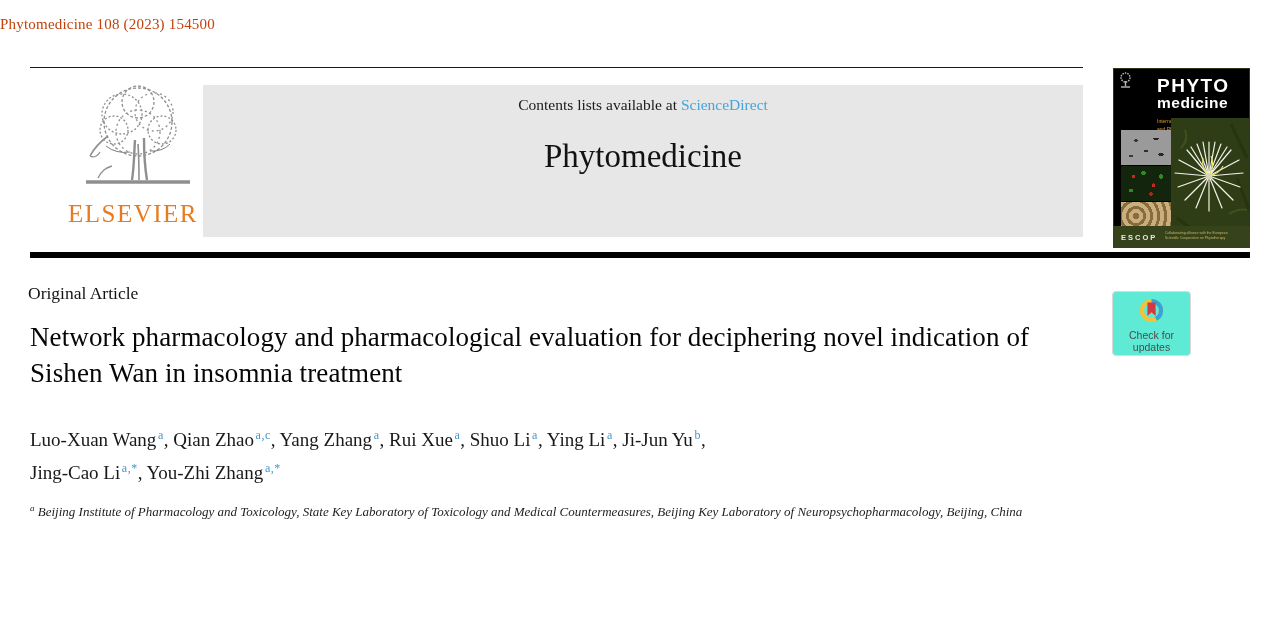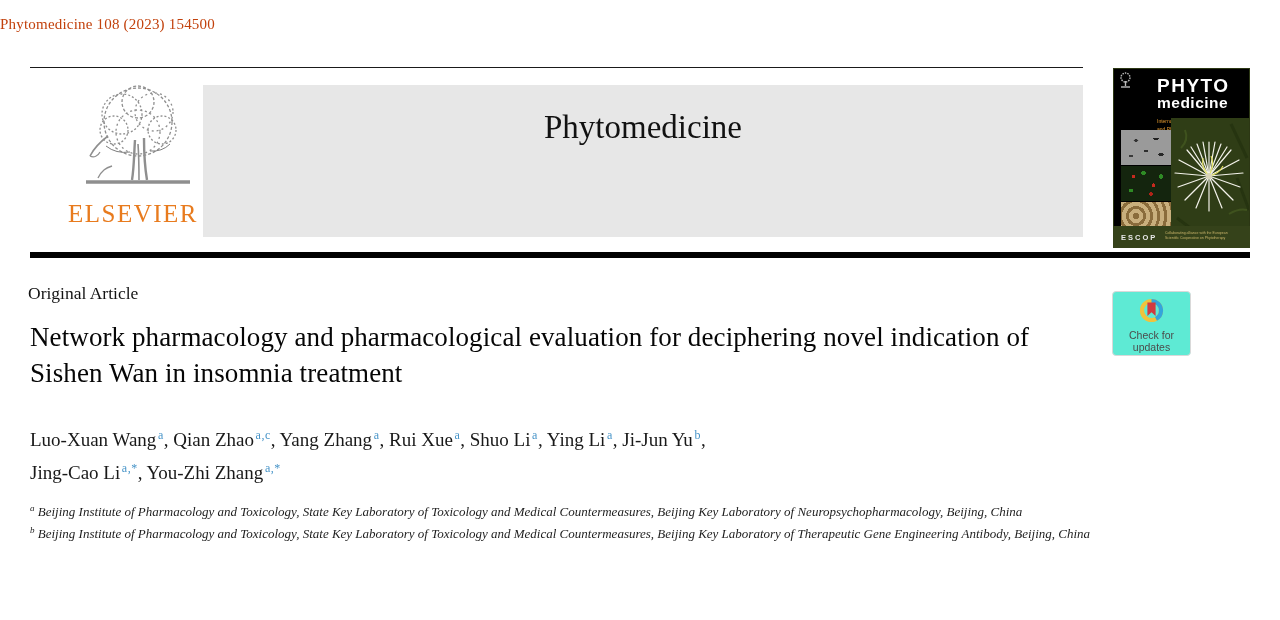--- a/index.html
+++ b/index.html
@@ -150,20 +150,23 @@
       <g stroke="#7e7e7e" stroke-width="1" fill="none">
         <path d="M28 66 q10 8 24 6"></path>
         <path d="M92 64 q-8 8 -20 7"></path>
       </g>
     </svg>
   </span>
   <div class="elsevier-word">ELSEVIER</div>
 </div>
 
 <div class="graybox">
+  <div class="contents-line">
+    <span>Contents lists available at </span><a class="sd" href="#">ScienceDirect</a>
+  </div>
   <div class="journal-title">Phytomedicine</div>
 </div>
 
 <div class="cover">
   <span class="minitree">
     <svg width="13" height="18" viewBox="0 0 13 18">
       <circle cx="6.5" cy="5.5" r="4.5" fill="none" stroke="#dcdcdc" stroke-width="1.4" stroke-dasharray="1.5 1"></circle>
       <line x1="6.5" y1="9" x2="6.5" y2="14" stroke="#dcdcdc" stroke-width="1.4"></line>
       <line x1="2" y1="15" x2="11" y2="15" stroke="#dcdcdc" stroke-width="1.4"></line>
     </svg>
@@ -258,15 +261,14 @@
   <span class="author"><span class="author-name">Ji-Jun Yu</span> <sup class="author-sup">b</sup><span class="author-sep">,</span> </span>
 <br>
   <span class="author"><span class="author-name">Jing-Cao Li</span> <sup class="author-sup">a,*</sup><span class="author-sep">,</span> </span>
 
   <span class="author"><span class="author-name">You-Zhi Zhang</span> <sup class="author-sup">a,*</sup><span class="author-sep"></span> </span>
 </div>
 
 <div class="affiliations">
   <p class="aff"><sup class="aff-sup">a</sup> <span class="aff-text">Beijing Institute of Pharmacology and Toxicology, State Key Laboratory of Toxicology and Medical Countermeasures, Beijing Key Laboratory of Neuropsychopharmacology, Beijing, China</span></p>
 
-  <p class="aff"><sup class="aff-sup">b</sup> <span class="aff-text">Beijing Institute of Pharmacology and Toxicology, State Key Laboratory of Toxicology and Medical Countermeasures, Beijing Key Laboratory of Therapeutic Gene Engineering Antibody, Beijing, China</span></p>
 
 </div>
 
 </body></html>

